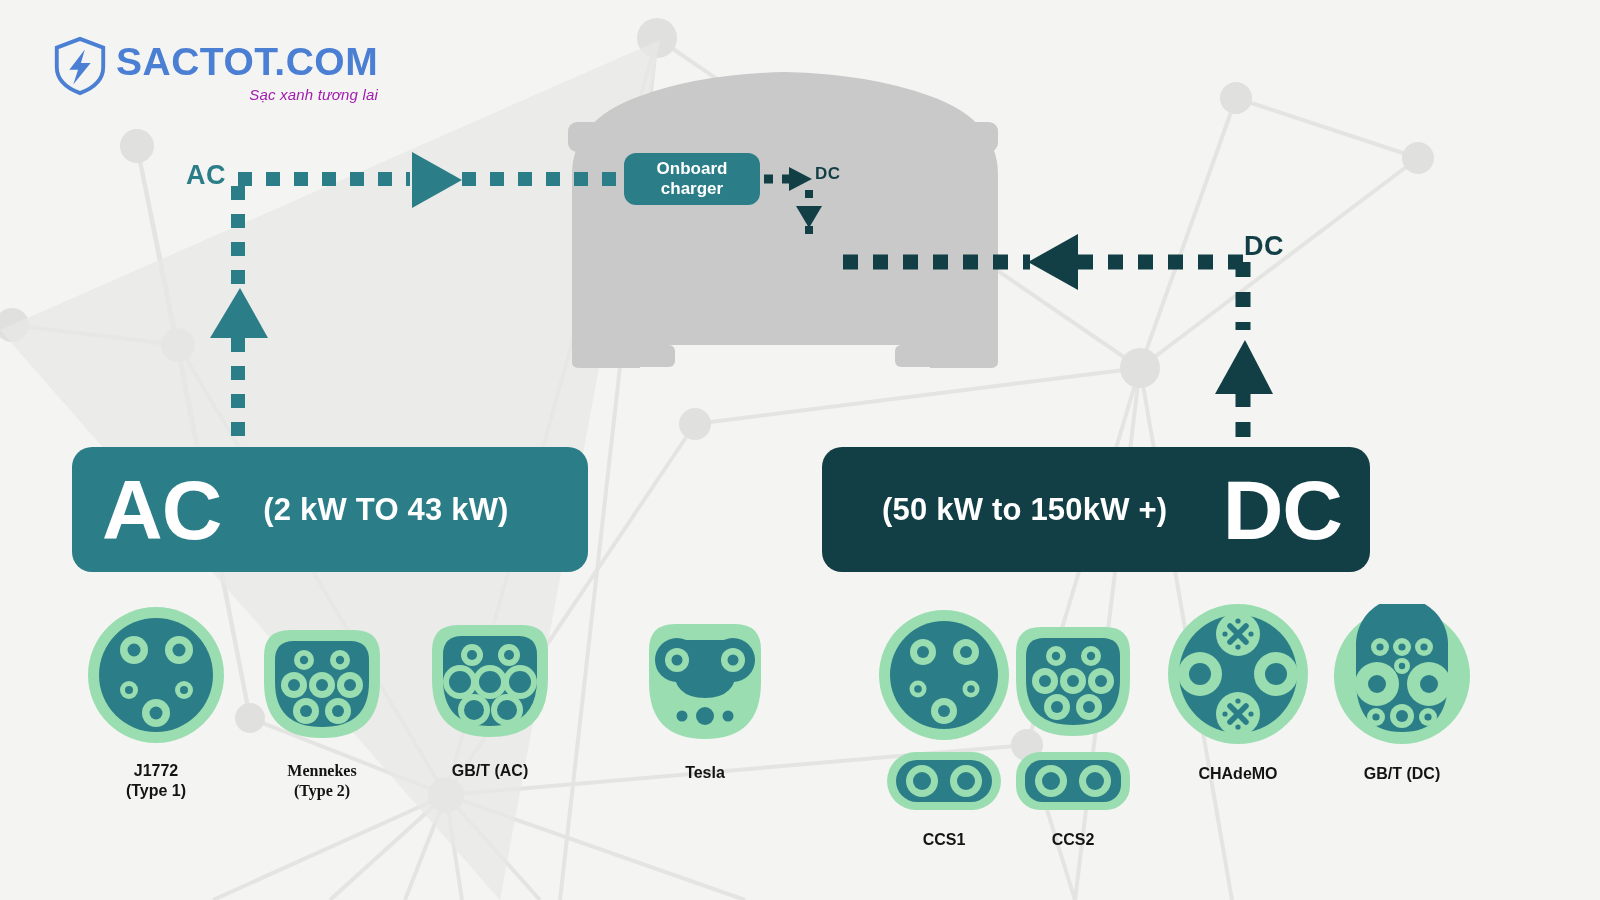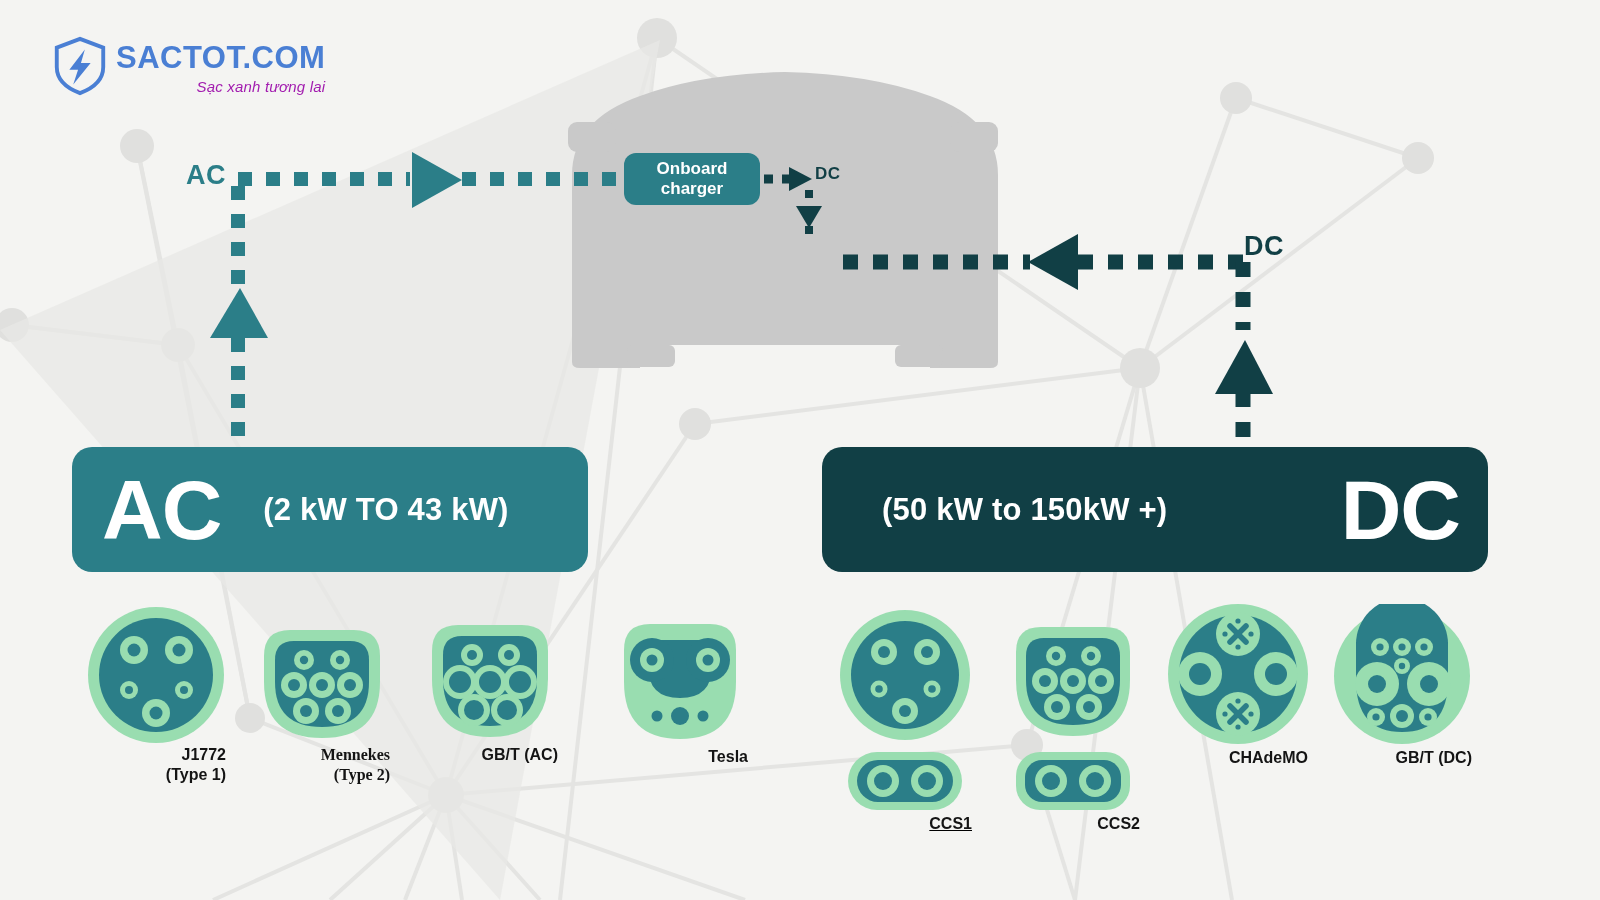--- a/index.html
+++ b/index.html
@@ -15,39 +15,39 @@
   .layer { position:absolute; inset:0; width:1600px; height:900px; }
   #net-layer { z-index:1; }
   #car-layer { z-index:2; }
   #flow-layer { z-index:4; }
 
   
   #logo { position:absolute; left:52px; top:36px; z-index:9; display:flex; align-items:flex-start; }
   #logo .shield { width:56px; height:60px; flex:0 0 auto; }
   #logo .txtwrap { margin-left:8px; padding-top:6px; }
   #logo .brand {
-    font-size:31px; font-weight:bold; color:#4a7fd4;
+    font-size:39px; font-weight:bold; color:#4a7fd4;
     letter-spacing:0.5px; line-height:1;
   }
   #logo .tagline {
     font-size:15px; color:#a21caf; font-style:italic;
     text-align:right; margin-top:5px; letter-spacing:0.2px;
   }
 
   
   .banner {
     position:absolute; z-index:5; border-radius:20px;
     display:flex; align-items:center; color:#fff;
   }
   #banner-ac {
     left:72px; top:447px; width:516px; height:125px;
     background:#2b7e88; padding-left:30px;
   }
   #banner-dc {
-    left:822px; top:447px; width:666px; height:125px;
+    left:822px; top:447px; width:548px; height:125px;
     background:#113f45; padding-left:60px; padding-right:28px;
     justify-content:space-between;
   }
   .banner-big { font-size:84px; font-weight:bold; line-height:1; letter-spacing:-1px; }
   .banner-sub { font-size:31px; font-weight:bold; letter-spacing:0.2px; }
   #banner-ac .banner-sub { margin-left:42px; }
 
   
   .pill {
     position:absolute; z-index:5; background:#2b7e88; color:#fff;
@@ -60,21 +60,21 @@
   
   .flow-label { position:absolute; z-index:6; font-weight:bold; }
   #lbl-ac  { left:186px; top:160px; font-size:27px; color:#2b7e88; letter-spacing:0.5px; }
   #lbl-dc-small { left:815px; top:164px; font-size:17px; color:#113f45; letter-spacing:0.5px; }
   #lbl-dc-big { left:1244px; top:231px; font-size:27px; color:#113f45; letter-spacing:0.5px; }
 
   
   .conn { position:absolute; z-index:6; }
   .conn .glyph { display:block; }
   .conn .caption {
-    margin-top:0; text-align:right; font-size:16px; font-weight:bold;
+    margin-top:16px; text-align:center; font-size:16px; font-weight:bold;
     color:#141414; line-height:1.25; white-space:pre-line;
   }
 </style>
 </head>
 <body>
 
 <div id="stage">
 
   <svg class="layer" id="net-layer" viewBox="0 0 1600 900">
     <g stroke="#e4e4e2" stroke-width="4" fill="none">
@@ -241,38 +241,38 @@
       <circle cx="98" cy="67" r="17" fill="#99ddb0"></circle>
         <circle cx="98" cy="67" r="11" fill="#2b7e88"></circle>
       <circle cx="52" cy="95" r="16" fill="#99ddb0"></circle>
         <circle cx="52" cy="95" r="10" fill="#2b7e88"></circle>
       <circle cx="85" cy="95" r="16" fill="#99ddb0"></circle>
         <circle cx="85" cy="95" r="10" fill="#2b7e88"></circle>
     </svg>
     <div class="caption">GB/T (AC)</div>
   </div>
 
-  <div class="conn" style="left:612px; top:612px; width:136px;">
+  <div class="conn" style="left:637px; top:612px; width:136px;">
     <svg class="glyph" width="136" height="135" viewBox="0 0 136 135">
       <path d="M12 38 Q12 12 38 12 H98 Q124 12 124 38 V70 Q124 127 68 127 Q12 127 12 70 Z" fill="#99ddb0"></path>
       <path d="M46 28 H90 Q100 28 100 40 V54 Q100 86 68 86 Q36 86 36 54 V40 Q36 28 46 28 Z" fill="#2b7e88"></path>
       <circle cx="40" cy="48" r="22" fill="#2b7e88"></circle>
       <circle cx="40" cy="48" r="12" fill="#99ddb0"></circle>
       <circle cx="40" cy="48" r="5.5" fill="#2b7e88"></circle>
       <circle cx="96" cy="48" r="22" fill="#2b7e88"></circle>
       <circle cx="96" cy="48" r="12" fill="#99ddb0"></circle>
       <circle cx="96" cy="48" r="5.5" fill="#2b7e88"></circle>
       <circle cx="68" cy="104" r="9" fill="#2b7e88"></circle>
       <circle cx="45" cy="104" r="5.5" fill="#2b7e88"></circle>
       <circle cx="91" cy="104" r="5.5" fill="#2b7e88"></circle>
     </svg>
     <div class="caption">Tesla</div>
   </div>
 
-  <div class="conn" style="left:838px; top:608px; width:134px;text-decoration:underline;">
+  <div class="conn" style="left:877px; top:608px; width:134px;">
     <svg class="glyph" width="134" height="206" viewBox="0 0 134 206">
       <circle cx="67" cy="67" r="65" fill="#99ddb0"></circle>
       <circle cx="67" cy="67" r="54" fill="#2b7e88"></circle>
       <circle cx="46" cy="44" r="13" fill="#99ddb0"></circle>
         <circle cx="46" cy="44" r="6" fill="#2b7e88"></circle>
       <circle cx="89" cy="44" r="13" fill="#99ddb0"></circle>
         <circle cx="89" cy="44" r="6" fill="#2b7e88"></circle>
       <circle cx="41" cy="81" r="8.5" fill="#99ddb0"></circle>
         <circle cx="41" cy="81" r="3.8" fill="#2b7e88"></circle>
       <circle cx="94" cy="81" r="8.5" fill="#99ddb0"></circle>

